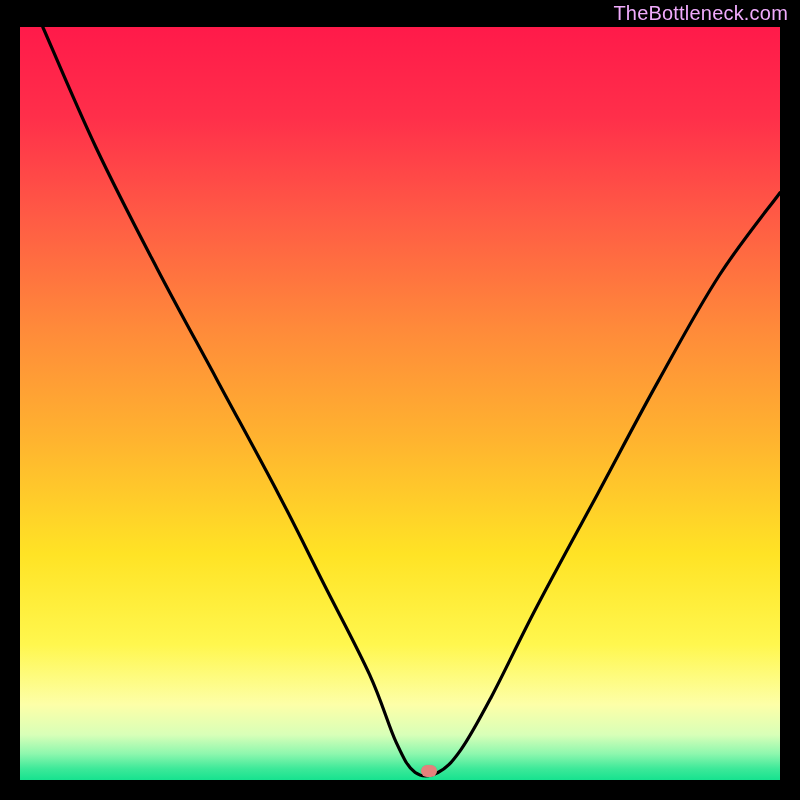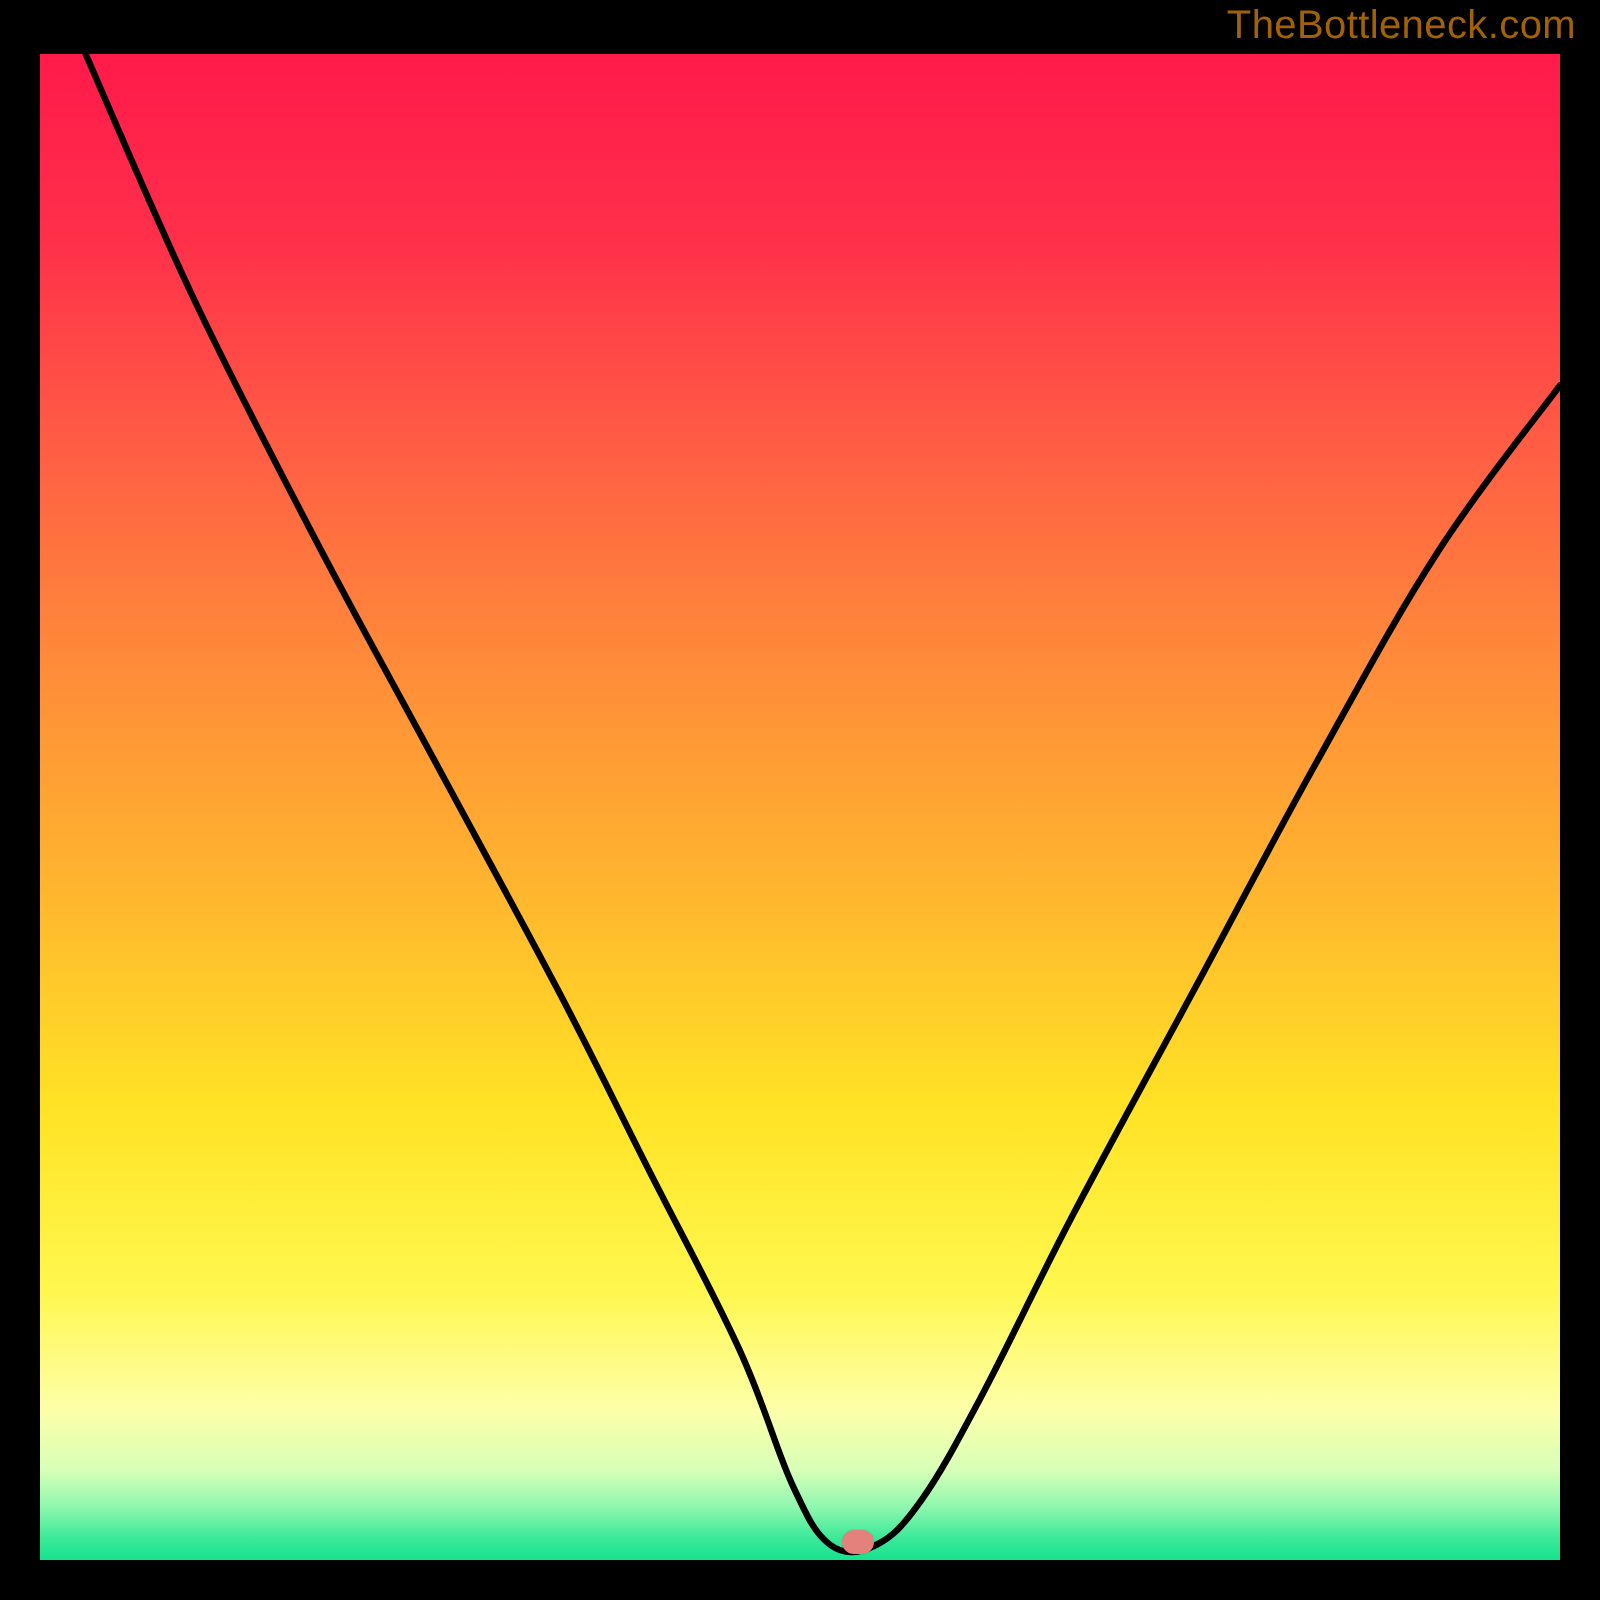--- a/index.html
+++ b/index.html
@@ -14,21 +14,21 @@
   .frame {
     position: relative;
     width: 800px;
     height: 800px;
     background: #000;
   }
   .attribution {
     position: absolute;
     top: 2px;
     right: 12px;
-    color: #a16207;
+    color: #f0abfc;
     font-size: 20px;
     letter-spacing: 0.2px;
     font-weight: 500;
   }
   .plot-area {
     position: absolute;
     left: 20px;
     top: 27px;
     width: 760px;
     height: 753px;

